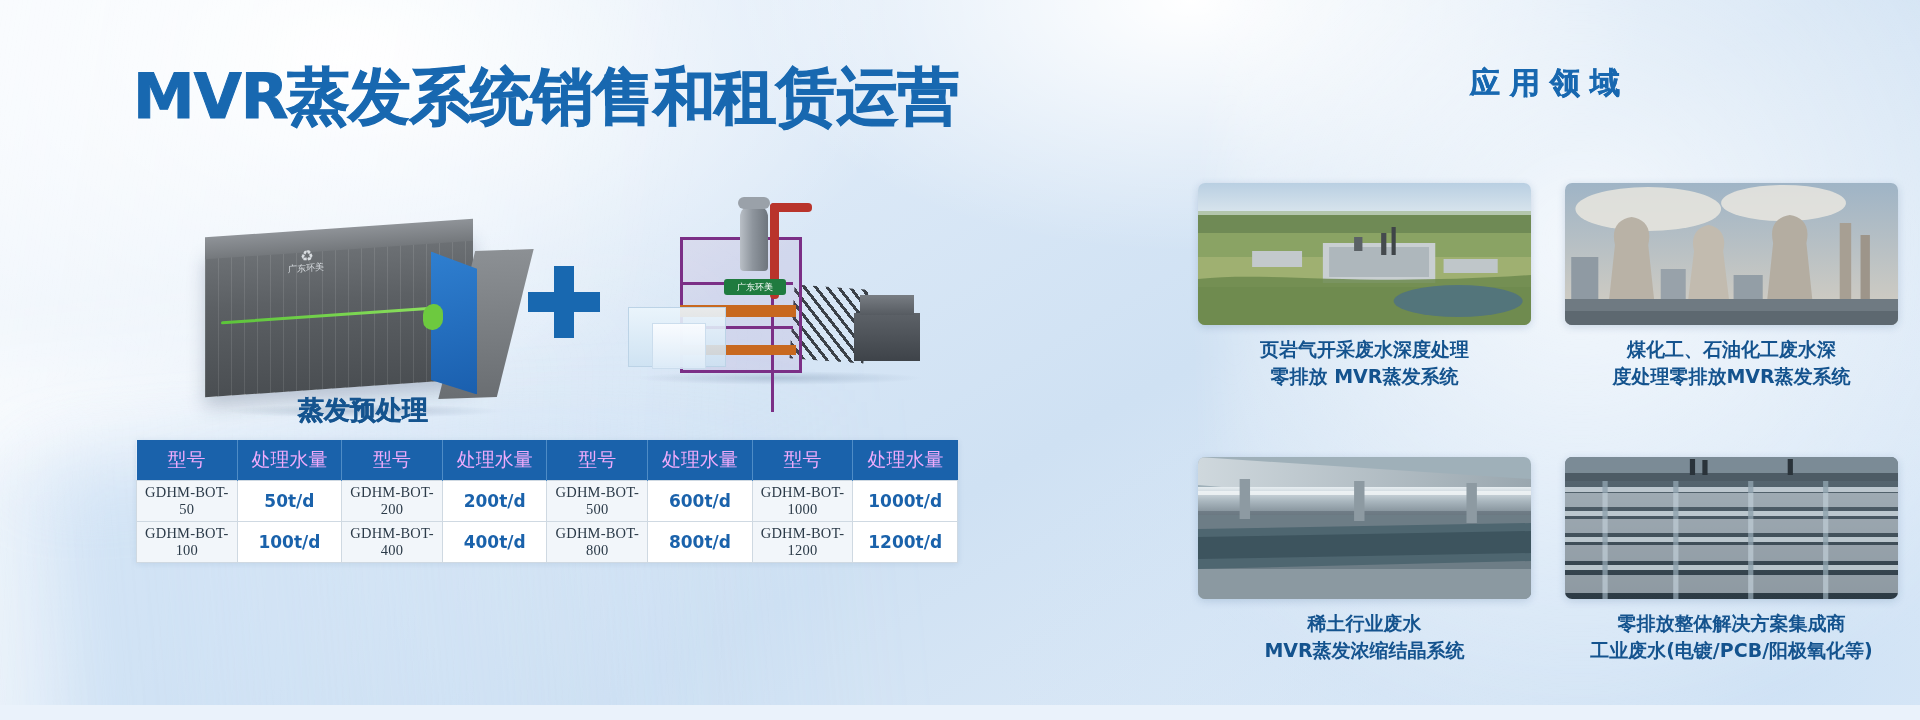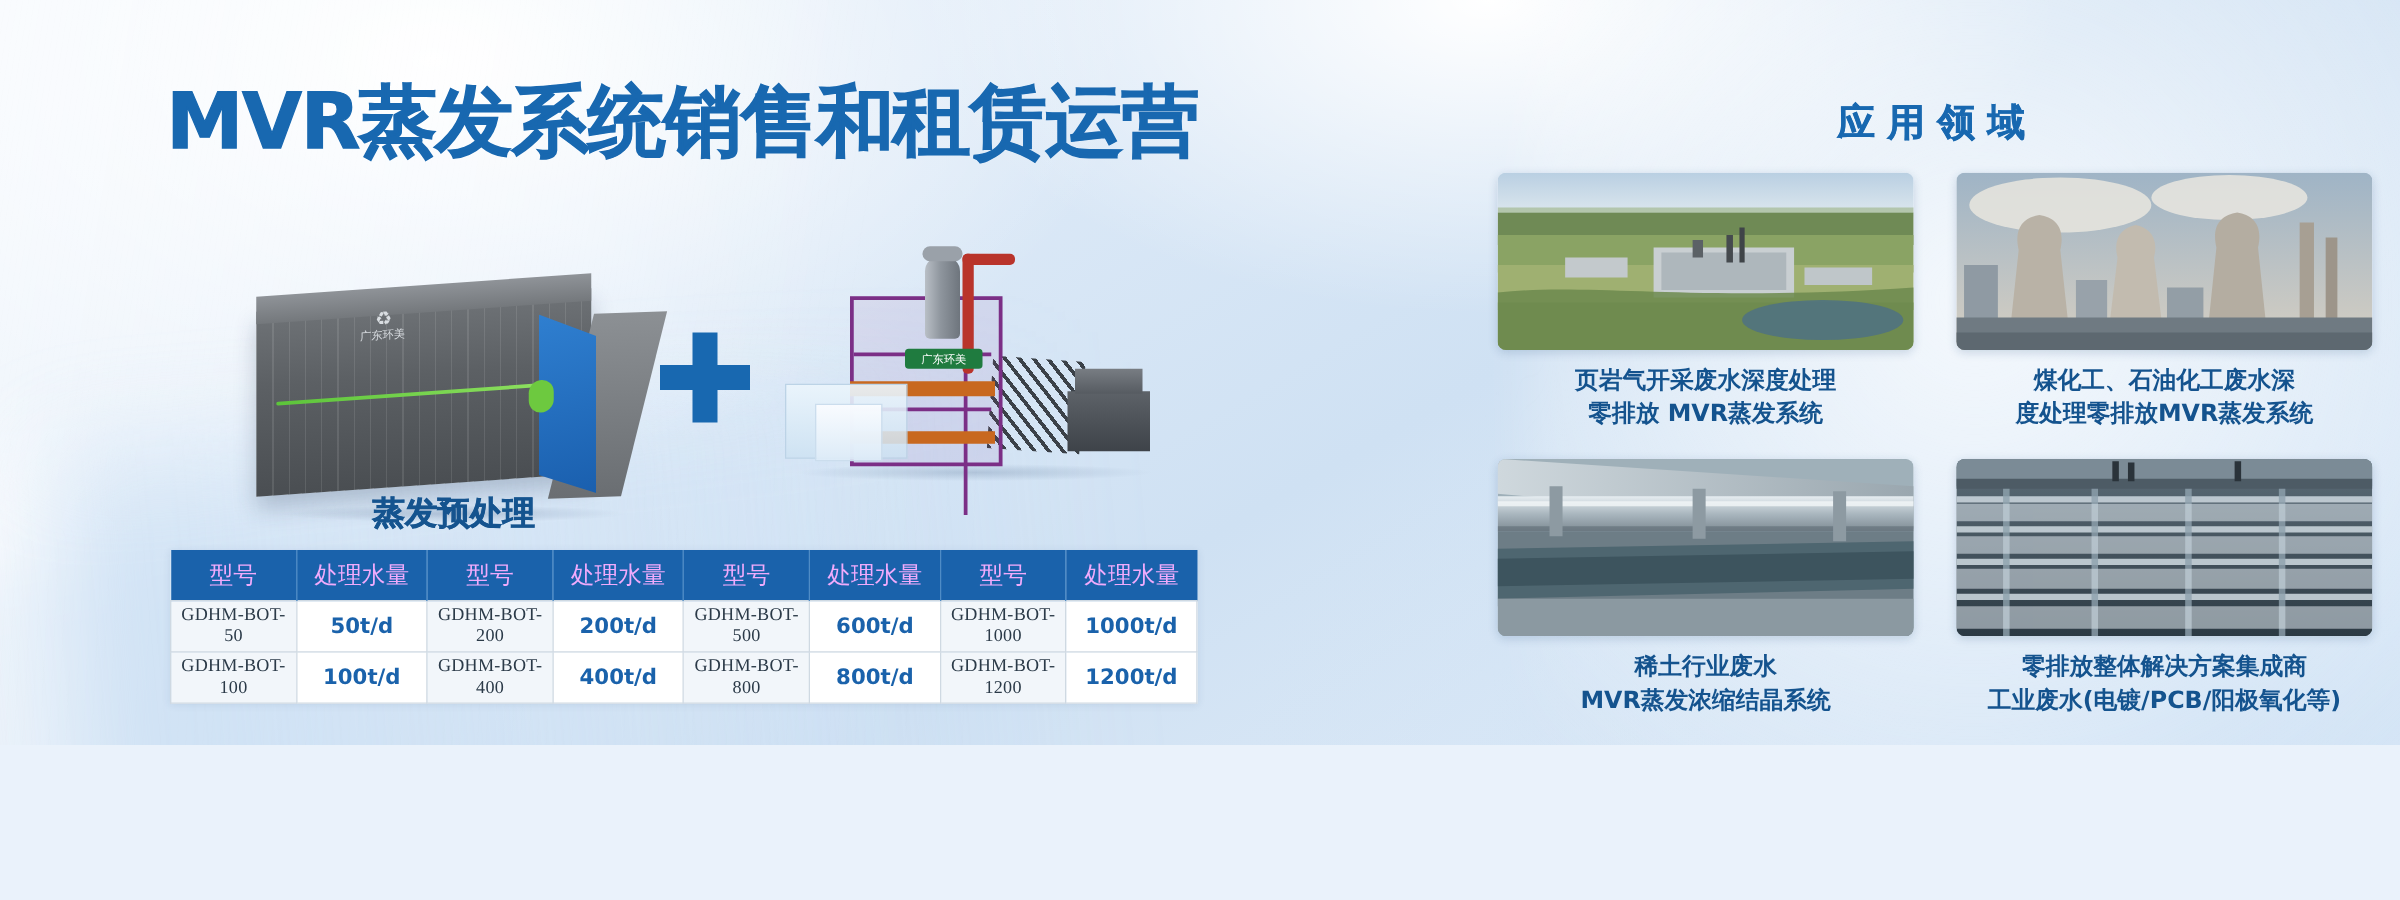--- a/index.html
+++ b/index.html
@@ -3,21 +3,21 @@
 <meta charset="utf-8">
 <title>MVR</title>
 <style>
   html,body{margin:0;padding:0;}
   body{
     width:1920px;height:720px;overflow:hidden;
     font-family:"Liberation Sans","DejaVu Sans",sans-serif;
     background:#eaf2fb;
   }
   .banner{
-    position:relative;width:1920px;height:596px;overflow:hidden;
+    position:relative;width:1920px;height:705px;overflow:hidden;
     background:
       radial-gradient(900px 520px at 18% 8%, #ffffff 0%, rgba(255,255,255,0) 62%),
       radial-gradient(1100px 700px at 92% 96%, #cfe2f5 0%, rgba(207,226,245,0) 70%),
       radial-gradient(760px 420px at 62% 0%, #ffffff 0%, rgba(255,255,255,0) 60%),
       linear-gradient(150deg, #e8f1fb 0%, #dfebf8 28%, #cfe1f3 58%, #e7f0fa 100%);
   }
   
   .streak{position:absolute;pointer-events:none;}
   .s1{left:-260px;top:-200px;width:1500px;height:560px;
       background:linear-gradient(110deg, rgba(255,255,255,.85), rgba(255,255,255,0) 62%);
@@ -185,30 +185,30 @@
     font-family:"DejaVu Sans","Liberation Sans",sans-serif;
   }
   .tbl td.model{background:#f2f6fa;color:#2b3a48;font-size:14.5px;letter-spacing:.2px;font-family:Liberation Serif, serif;}
   .tbl td.qty{background:#ffffff;color:#1a62ab;font-size:17px;font-weight:700;}
   .tbl colgroup col.cm{width:100px;}
   .tbl colgroup col.cq{width:104px;}
 
   
   .right{position:absolute;left:1180px;top:0;width:740px;height:720px;}
   .sect-title{
-    position:absolute;left:0;right:0;top:78px;text-align:center;
+    position:absolute;left:0;right:0;top:63px;text-align:center;
     font-size:30px;font-weight:900;color:#1868b0;letter-spacing:10px;
     font-family:"DejaVu Sans","Liberation Sans",sans-serif;
     -webkit-text-stroke:.5px #1868b0;
   }
   .grid{
     position:absolute;left:18px;top:138px;width:700px;
     display:grid;grid-template-columns:1fr 1fr;gap:22px 34px;
   }
-  .card{width:auto;}
+  .card{width:auto;margin-top:45px;}
   .thumb{
     width:100%;height:142px;border-radius:7px;overflow:hidden;position:relative;
     box-shadow:0 2px 8px rgba(30,70,120,.18);
   }
   .thumb svg{display:block;width:100%;height:100%;}
   .cardcap{
     margin-top:11px;text-align:center;color:#14538e;font-size:19px;line-height:1.42;
     font-weight:700;font-family:"DejaVu Sans","Liberation Sans",sans-serif;
   }
 </style>

